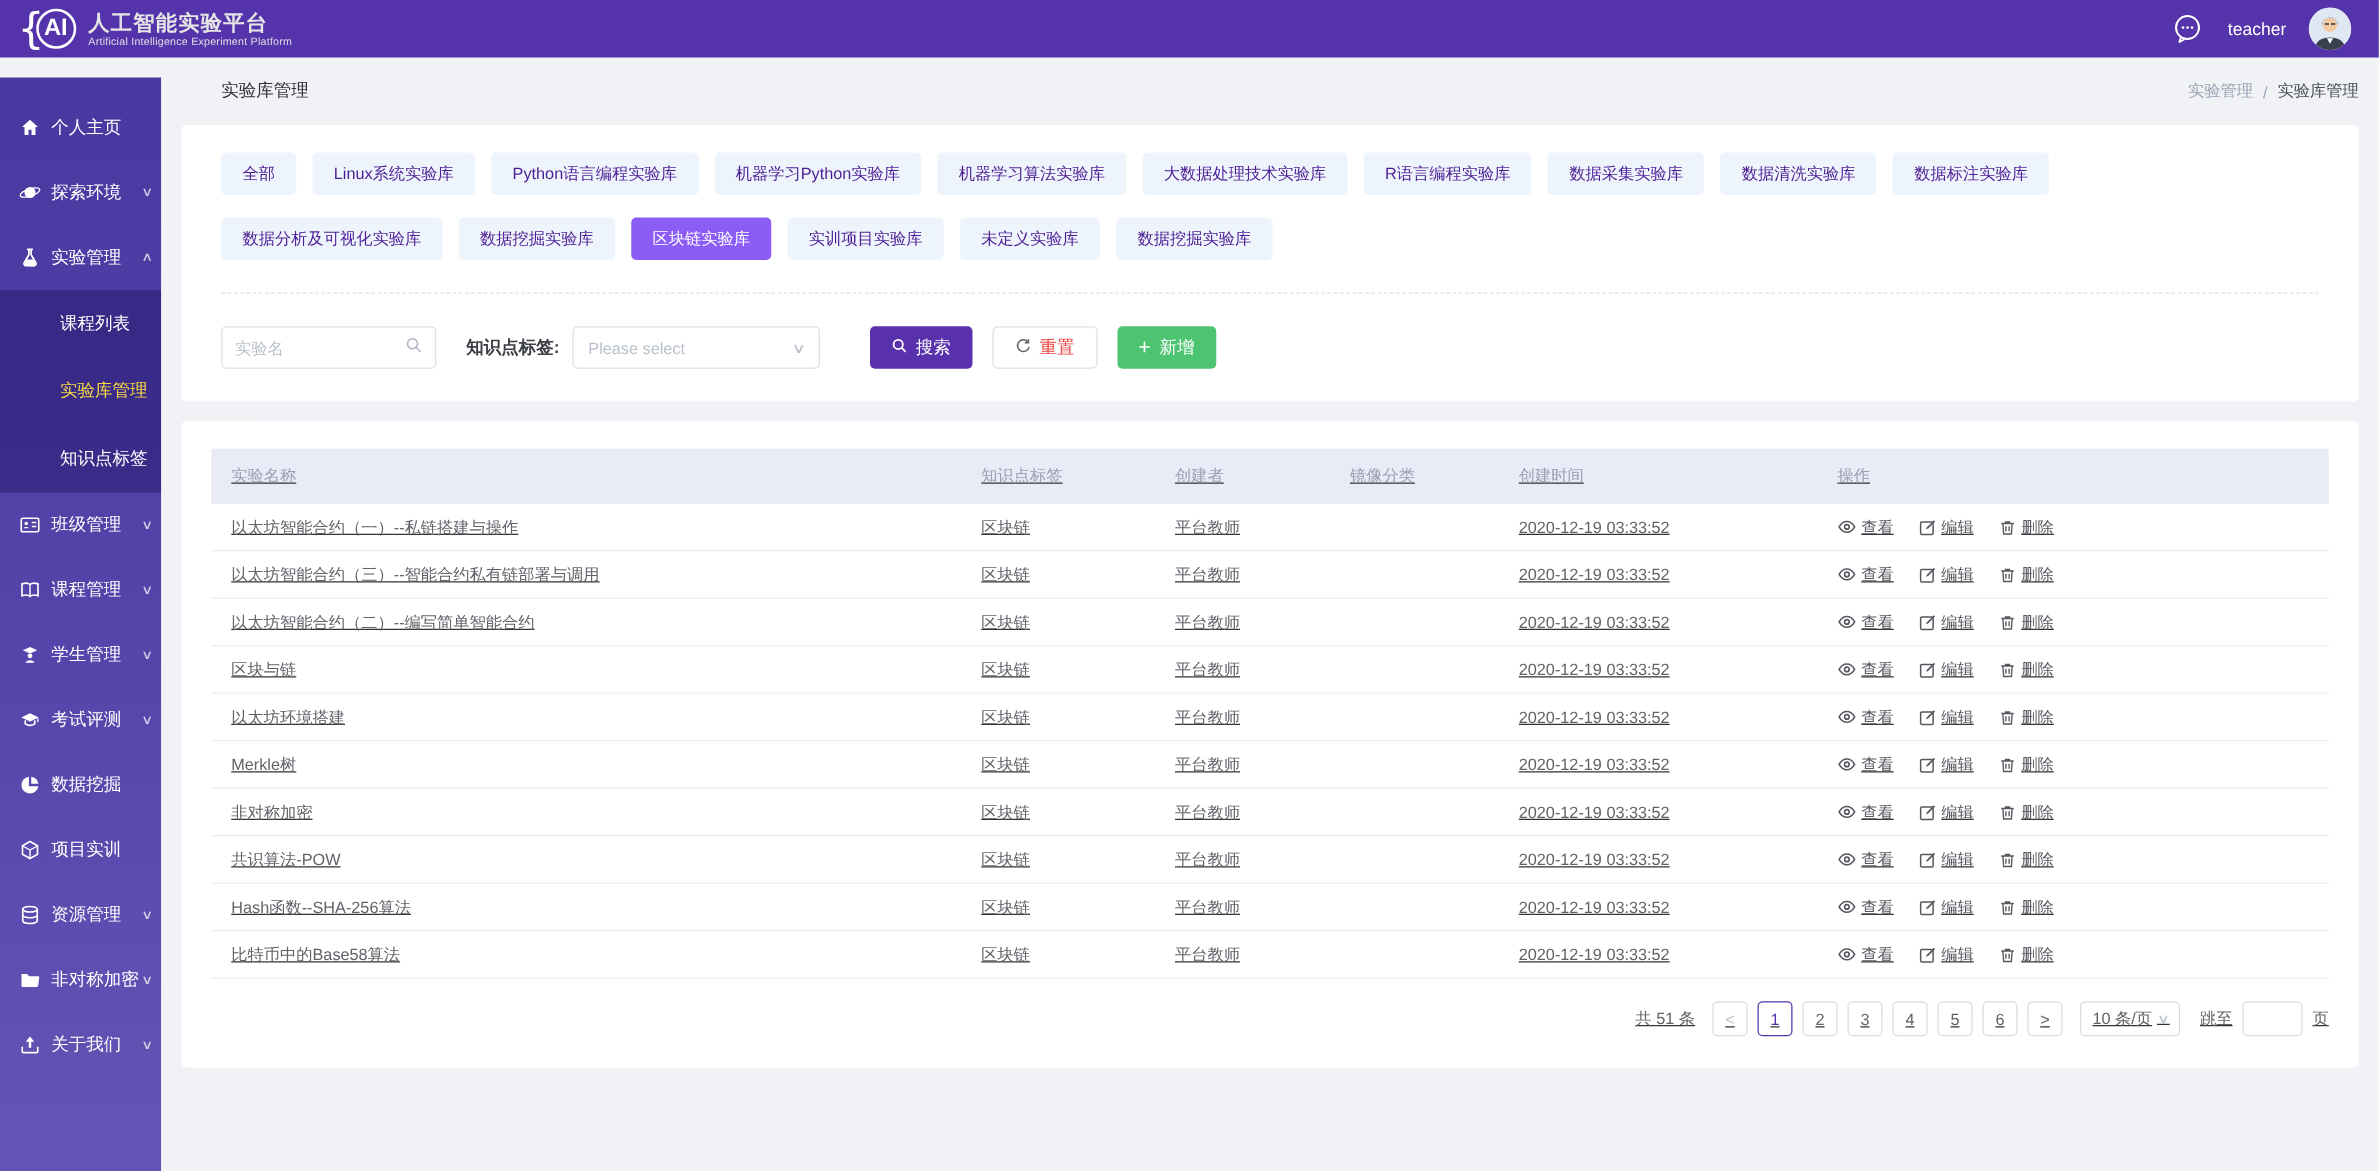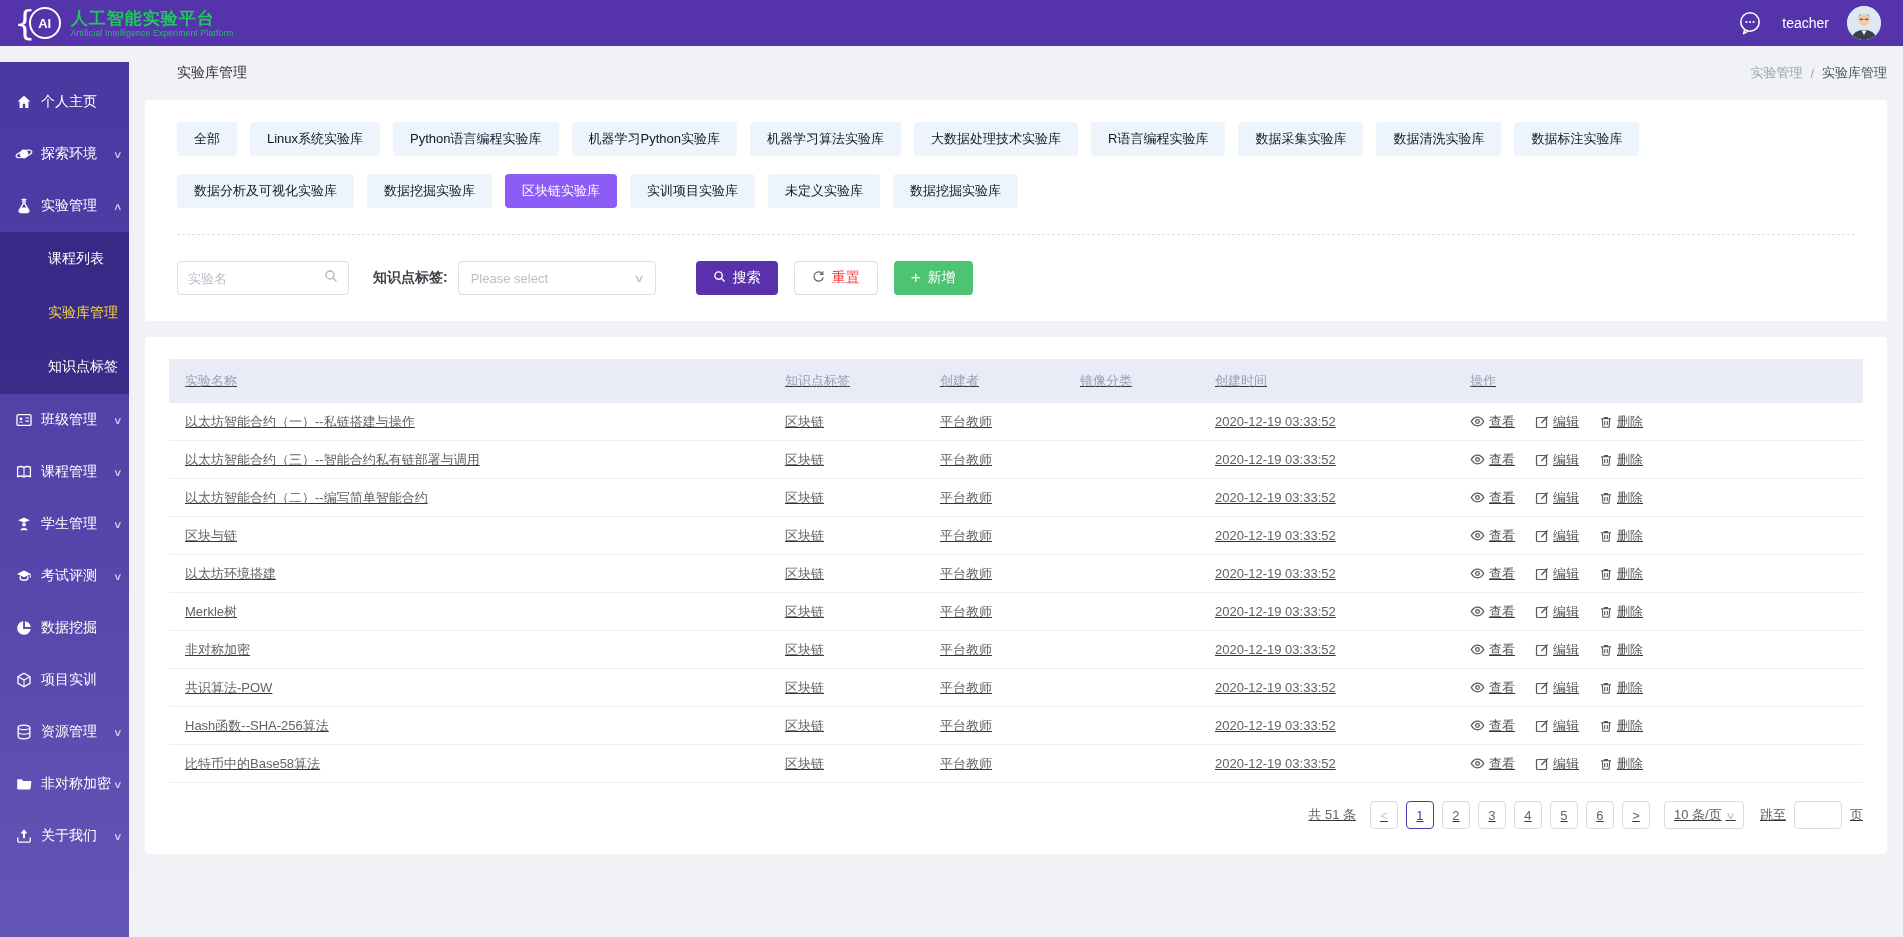--- a/index.html
+++ b/index.html
@@ -3,22 +3,22 @@
 <meta charset="utf-8">
 <style>
   * { margin:0; padding:0; box-sizing:border-box; }
   html,body { width:1903px; height:937px; overflow:hidden; }
   body { font-family:"Liberation Sans","DejaVu Sans",sans-serif; background:#f0f2f5; color:#333; }
 
   
   .app-header { position:absolute; top:0; left:0; width:1903px; height:46px; background:#5533ab; display:flex; align-items:center; justify-content:space-between; padding:0 22px 0 14px; z-index:20; }
   .logo-wrap { display:flex; align-items:center; }
   .logo-brace { color:#fff; font-size:34px; font-weight:400; line-height:30px; margin-right:-7px; font-family:"DejaVu Sans",sans-serif; }
-  .logo-badge { width:32px; height:32px; border:2px solid #fff; border-radius:50%; display:flex; align-items:center; justify-content:center; color:#fff; font-size:13px; font-weight:bold; }
-  .logo-text { margin-left:10px; color:#22c55e; }
+  .logo-badge { width:32px; height:32px; border:2px solid #fff; border-radius:50%; display:flex; align-items:center; justify-content:center; color:#fff; font-size:19px; font-weight:bold; }
+  .logo-text { margin-left:10px; color:#e5e5e5; }
   .logo-title { font-size:17px; font-weight:bold; letter-spacing:1px; line-height:19px; }
   .logo-sub { font-size:8.5px; opacity:.95; letter-spacing:.2px; }
   .header-right { display:flex; align-items:center; gap:18px; }
   .msg-icon { width:28px; height:28px; cursor:pointer; }
   .username { color:#fff; font-size:14px; }
   .avatar { width:34px; height:34px; border-radius:50%; overflow:hidden; background:#dfe7f2; cursor:pointer; }
 
   
   .sidebar { position:absolute; top:62px; left:0; width:129px; height:891px; background:linear-gradient(180deg,#4a37a0 0%, #5646ab 55%, #6455b6 100%); padding-top:14px; }
   .menu-item { height:52px; display:flex; align-items:center; padding:0 10px 0 15px; color:#fff; font-size:14px; cursor:pointer; position:relative; }
@@ -31,21 +31,21 @@
   
   .main { position:absolute; top:46px; left:129px; width:1774px; height:891px; background:#f0f2f5; overflow:hidden; }
   .page-header { height:54px; display:flex; align-items:center; justify-content:space-between; padding:0 16px 0 48px; }
   .page-title { font-size:14px; color:#303133; }
   .breadcrumb { font-size:13px; color:#9aa2b5; display:flex; gap:8px; align-items:center; }
   .breadcrumb .current { color:#4a4f58; }
 
   .card { background:#fff; border-radius:4px; margin:0 16px; }
   .card-filters { padding:22px 32px 26px; }
   .tag-row { display:flex; flex-wrap:nowrap; gap:13px; margin-bottom:18px; }
-  .chip { padding:8px 17px; background:#eef4fb; color:#0f172a; font-size:13px; border-radius:4px; cursor:pointer; white-space:nowrap; }
+  .chip { padding:8px 17px; background:#eef4fb; color:#4c1d95; font-size:13px; border-radius:4px; cursor:pointer; white-space:nowrap; }
   .chip.active { background:#8b5cf6; color:#fff; }
   .dashed-divider { border-top:1px dashed #dcdfe6; margin:26px 0 26px; }
 
   .search-row { display:flex; align-items:center; }
   .input-box { width:172px; height:34px; border:1px solid #dcdfe6; border-radius:4px; display:flex; align-items:center; padding:0 10px; background:#fff; }
   .input-box input { border:none; outline:none; flex:1; font-size:13px; color:#606266; font-family:inherit; min-width:0; }
   .input-box input::placeholder { color:#b9c0ca; }
   .field-label { margin:0 10px 0 24px; font-size:14px; font-weight:700; color:#3c3f45; }
   .select-box { width:198px; height:34px; border:1px solid #dcdfe6; border-radius:4px; display:flex; align-items:center; justify-content:space-between; padding:0 12px; cursor:pointer; background:#fff; }
   .select-placeholder { font-size:13px; color:#b9c0ca; }

